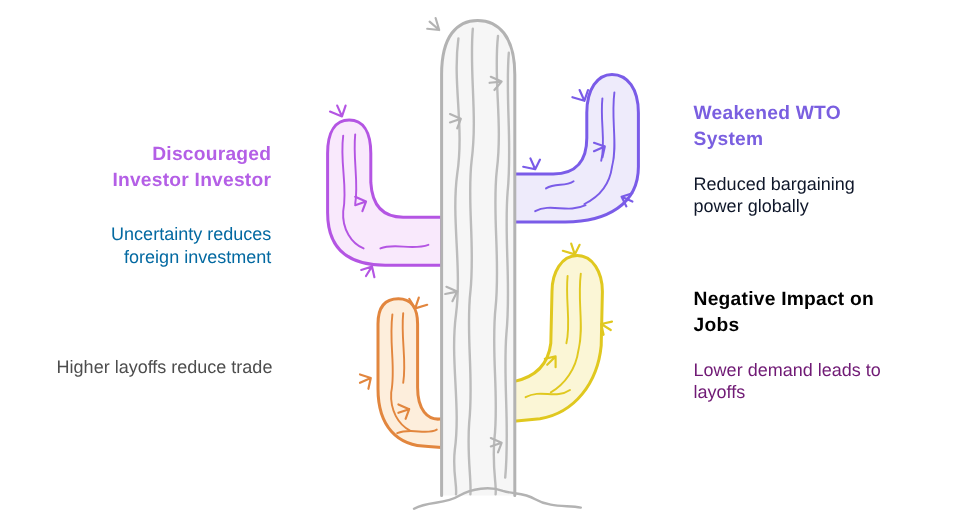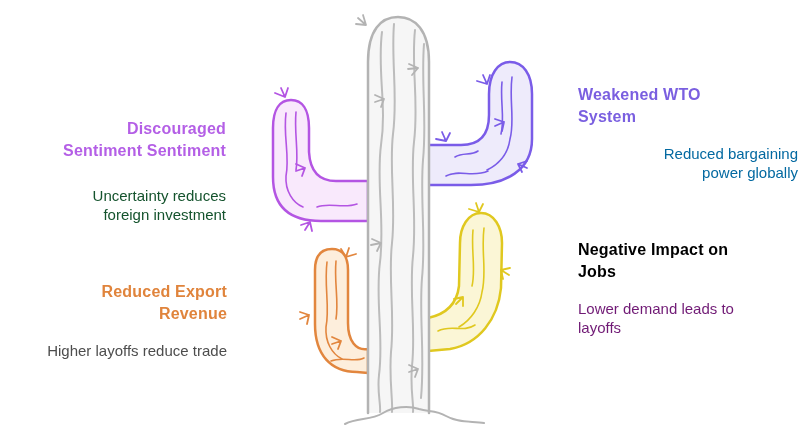--- a/index.html
+++ b/index.html
@@ -111,35 +111,33 @@
       <path d="M418,369 l-9,-4 M418,369 l-9,3 M418,369 l-3,8"></path>
     </g>
     <path fill="none" stroke-width="2.5" stroke-linecap="round" d="M368,413 L368,62 C368,30 381,17 398,17 C415,17 429,30 429,62 L429,413" stroke="#b3b3b3"></path>
   </g>
 
   <path fill="none" stroke-width="2" stroke-linecap="round" d="M345,424 C358,417 370,421 383,413 C393,407 408,405 419,409 C428,412 436,410 446,416 C458,423 472,421 484,423" stroke="#b3b3b3"></path>
 </svg>
 
 <div class="card card-left" style="top:118px; right:578px; width:220px;">
   <div class="title" style="color: rgb(180, 95, 230);">Discouraged
-Sentiment Sentiment</div>
-  <div class="subtitle" style="color: #14532d; margin-top: 24px;">Uncertainty reduces
+Investor Investor</div>
+  <div class="subtitle" style="color: #0369a1; margin-top: 24px;">Uncertainty reduces
 foreign investment</div>
 </div>
 
 <div class="card card-right" style="top:84px; left:578px; width:220px;">
   <div class="title" style="color: rgb(122, 95, 224);">Weakened WTO
 System</div>
-  <div class="subtitle" style="color: #0369a1; text-align: right;">Reduced bargaining
+  <div class="subtitle" style="color: #0f172a;">Reduced bargaining
 power globally</div>
 </div>
 
 <div class="card card-left" style="top:281px; right:577px; width:220px;">
-  <div class="title" style="color: rgb(224, 132, 60);">Reduced Export
-Revenue</div>
   <div class="subtitle" style="color: rgb(77, 77, 77);">Higher layoffs reduce trade</div>
 </div>
 
 <div class="card card-right" style="top:239px; left:578px; width:220px;">
   <div class="title" style="color: #000000;">Negative Impact on
 Jobs</div>
   <div class="subtitle" style="color: #701a75;">Lower demand leads to
 layoffs</div>
 </div>
 

